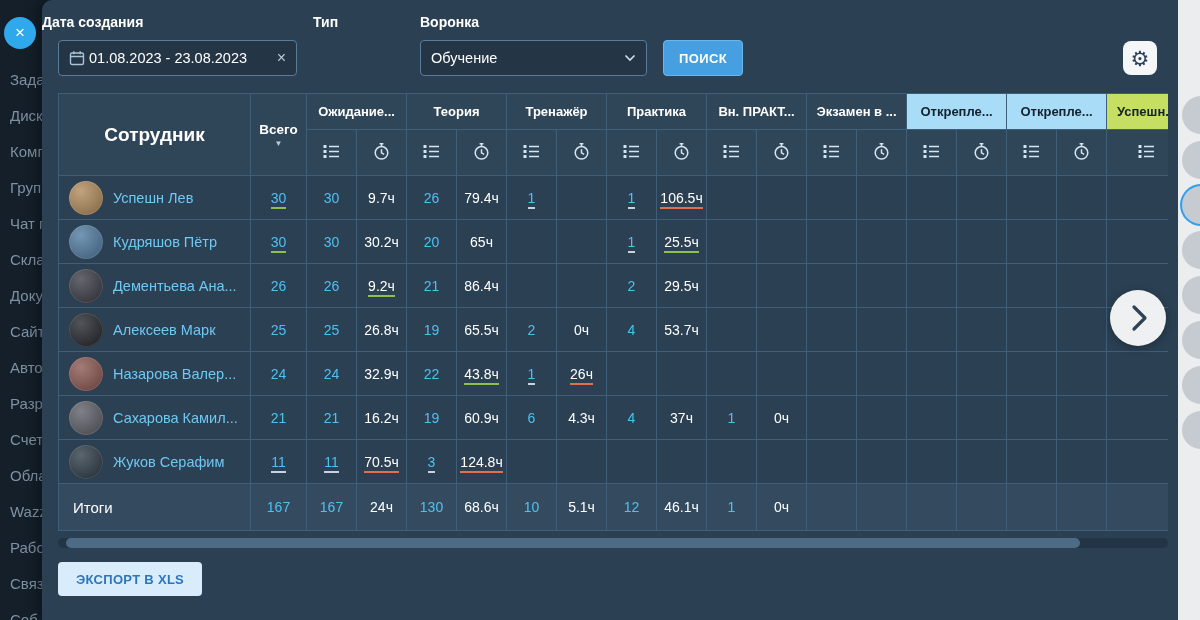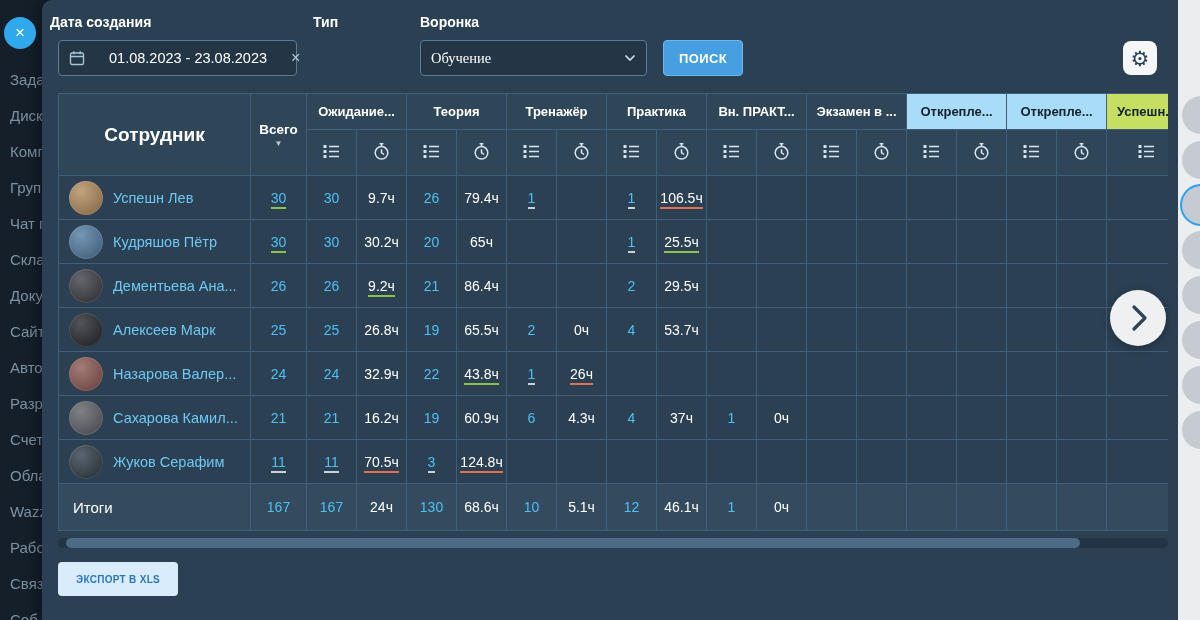--- a/index.html
+++ b/index.html
@@ -17,30 +17,30 @@
 
   .close-btn { position: absolute; left: 4px; top: 17px; width: 32px; height: 32px; border-radius: 50%;
     background: #2fa9ec; border: none; color: #fff; cursor: pointer; z-index: 6; }
   .close-btn span { font-size: 17px; line-height: 32px; }
 
   
   .panel { position: absolute; left: 42px; top: 0; width: 1136px; height: 620px; background: #2b4053;
     border-radius: 10px 0 0 0; z-index: 3; box-shadow: -4px 0 14px rgba(0,0,0,0.35); }
 
   .f-label { position: absolute; top: 14px; color: #fff; font-size: 14px; font-weight: bold; }
-  .lbl-date   { left: 8px; }
+  .lbl-date   { left: 0; }
   .lbl-type   { left: 271px; }
   .lbl-funnel { left: 378px; }
 
   .control { position: absolute; top: 40px; height: 36px; border: 1px solid #587c99; border-radius: 4px;
-    background: rgba(0,0,0,0.16); display: flex; align-items: center; gap: 24px; padding: 0 10px;
+    background: rgba(0,0,0,0.16); display: flex; align-items: center; gap: 4px; padding: 0 10px;
     color: #fff; font-size: 14.5px; cursor: pointer; }
   .ctrl-date   { left: 16px;  width: 239px; }
   .ctrl-type   { left: 271px; width: 91px;  justify-content: space-between; }
-  .ctrl-funnel { left: 378px; width: 227px; justify-content: space-between; font-family: Liberation Serif, serif; }
+  .ctrl-funnel { left: 378px; width: 227px; justify-content: space-between; }
   .date-text { flex: 1; white-space: nowrap; }
   .clear-x { color: #b9c9d6; font-size: 16px; cursor: pointer; }
   .caret { color: #cfe0ee; font-size: 11px; }
 
   .search-btn { position: absolute; left: 621px; top: 40px; width: 80px; height: 36px;
     background: #459fe0; border: 1px solid #6db6ea; border-radius: 4px;
     color: #fff; font-weight: bold; font-size: 13px; letter-spacing: 0.4px; cursor: pointer; }
 
   .gear-btn { position: absolute; left: 1081px; top: 41px; width: 34px; height: 34px;
     background: #f4f6f8; border: none; border-radius: 8px; cursor: pointer;
@@ -76,21 +76,21 @@
   tr.totals-row td { background: #344b5f; height: 47px; }
   .td-totlabel { text-align: left; padding-left: 14px; color: #fff; font-size: 15px; }
 
   
   .hscroll { position: absolute; left: 16px; top: 538px; width: 1110px; height: 10px;
     background: #223546; border-radius: 5px; cursor: pointer; }
   .hthumb { position: absolute; left: 8px; top: 0; width: 1014px; height: 10px;
     background: #4d6b85; border-radius: 5px; }
 
   .export-btn { position: absolute; left: 16px; top: 562px; height: 34px; padding: 0 18px;
-    background: #d9ecfb; color: #2b77bd; font-weight: bold; font-size: 10px; letter-spacing: 0.3px;
+    background: #d9ecfb; color: #2b77bd; font-weight: bold; font-size: 13px; letter-spacing: 0.3px;
     border: none; border-radius: 4px; cursor: pointer; }
 
   .next-btn { position: absolute; left: 1068px; top: 290px; width: 56px; height: 56px; border-radius: 50%;
     background: rgba(255,255,255,0.92); border: none; cursor: pointer;
     box-shadow: 0 2px 10px rgba(0,0,0,0.3); display: flex; align-items: center; justify-content: center; }
 
   
   .right-strip { position: absolute; right: 0; top: 0; width: 22px; height: 100%; background: #ebedef; z-index: 4; }
   .strip-avatar { position: absolute; left: 4px; width: 38px; height: 38px; border-radius: 50%;
     background: #c5cbd0; cursor: pointer; }

